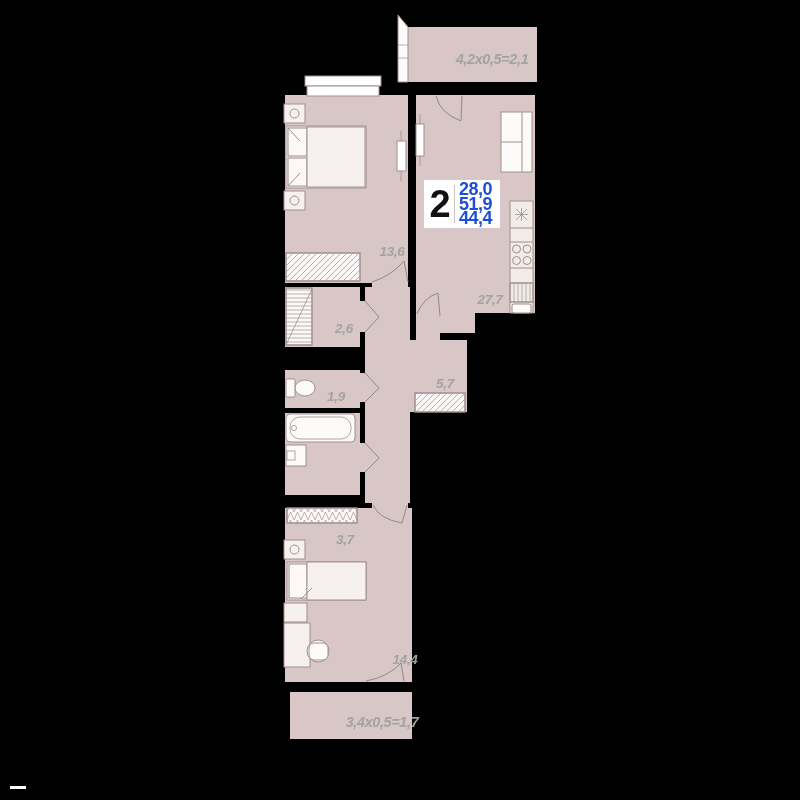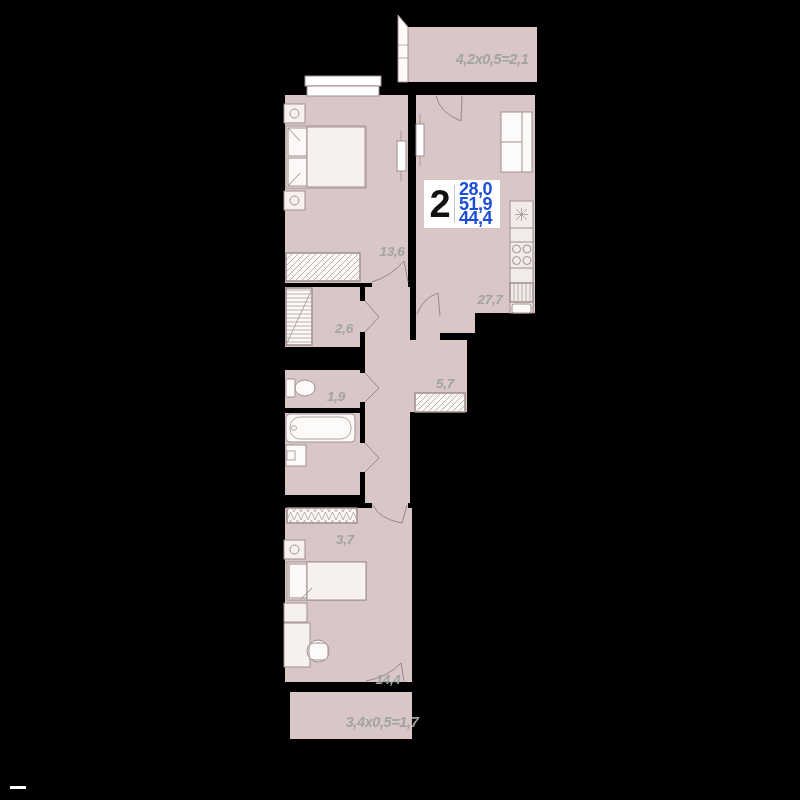--- a/index.html
+++ b/index.html
@@ -186,21 +186,21 @@
   <path d="M 373 505 Q 379 519 402 523 L 407 505" fill="none" stroke="#8d8080" stroke-width="0.9"></path>
   <path d="M 366 681 Q 388 677 401 663 L 404 681" fill="none" stroke="#8d8080" stroke-width="0.9"></path>
 </svg>
 
   <div class="label" style="left:392px;top:251px;">13,6</div>
   <div class="label" style="left:490px;top:299px;">27,7</div>
   <div class="label" style="left:344px;top:328px;">2,6</div>
   <div class="label" style="left:336px;top:396px;">1,9</div>
   <div class="label" style="left:445px;top:383px;">5,7</div>
   <div class="label" style="left:345px;top:499px;margin-top:40px;">3,7</div>
-  <div class="label" style="left:388px;top:659px;margin-top:20px;">14,4</div>
+  <div class="label" style="left:405px;top:659px;">14,4</div>
   <div class="label label--big" style="left:492px;top:59px;">4,2x0,5=2,1</div>
   <div class="label label--big" style="left:382px;top:722px;">3,4x0,5=1,7</div>
 
   <div class="badge">
     <div class="num">2</div>
     <div class="sep"></div>
     <div class="areas">
       <span>28,0</span>
       <span>51,9</span>
       <span>44,4</span>

